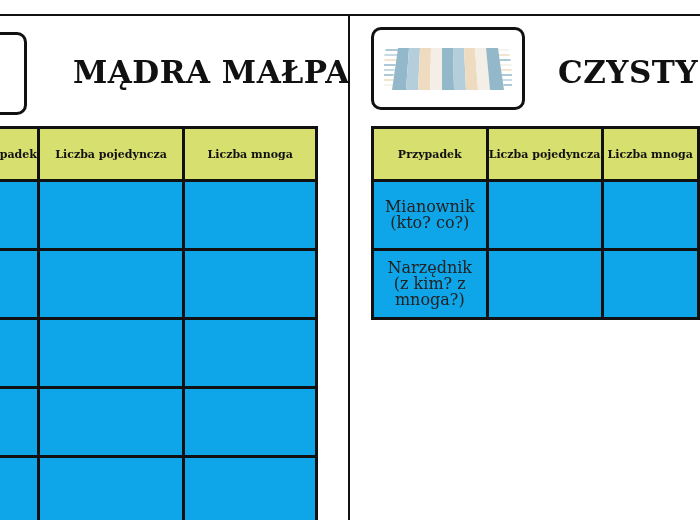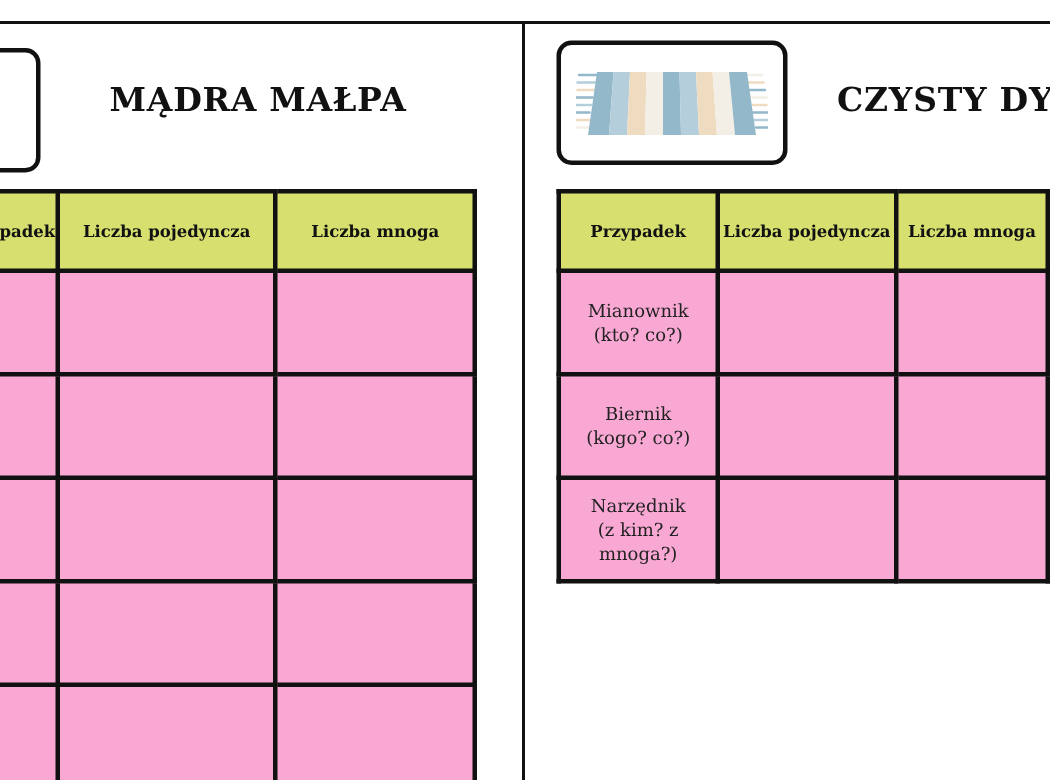--- a/index.html
+++ b/index.html
@@ -5,27 +5,27 @@
   html, body { margin:0; padding:0; }
   body { width:700px; height:520px; overflow:hidden; background:#ffffff; position:relative; font-family:"DejaVu Serif", serif; color:#111; }
   .topline { position:absolute; left:0; top:14px; width:700px; height:2px; background:#111; }
   .divider { position:absolute; left:348px; top:14px; width:2px; height:506px; background:#111; }
   .pagebox { position:absolute; top:16px; height:504px; overflow:hidden; }
   .left-page { left:0; width:348px; }
   .right-page { left:350px; width:350px; }
   .imgbox { position:absolute; border:3px solid #111; border-radius:10px; background:#fff; box-sizing:border-box; }
   .left-imgbox { left:-40px; top:16px; width:67px; height:83px; }
   .right-imgbox { left:21px; top:11px; width:154px; height:83px; }
-  .title { position:absolute; font-family:"DejaVu Serif", serif; font-weight:bold; font-size:22px; letter-spacing:0.5px; white-space:nowrap; }
+  .title { position:absolute; font-family:"DejaVu Serif", serif; font-weight:bold; font-size:31px; letter-spacing:0.5px; white-space:nowrap; }
   .left-title { left:73px; top:38px; }
   .right-title { left:208px; top:38px; }
   table.grid { position:absolute; border-collapse:collapse; table-layout:fixed; }
   table.grid th, table.grid td { border:3px solid #111; padding:0; text-align:center; vertical-align:middle; }
   table.grid th { background:#d7df6e; font-family:"DejaVu Serif", serif; font-weight:bold; font-size:11px; height:50px; }
-  table.grid td { background:#f9a8d4; height:66px; font-size:12px; line-height:16px; color:#222;margin-top:10px; }
+  table.grid td { background:#0ea5e9; height:66px; font-size:16px; line-height:16px; color:#222;margin-top:10px; }
   .left-table { left:-30px; top:110px; }
   .right-table { left:21px; top:110px; }
   .rug { position:absolute; left:10px; top:14px; width:128px; height:50px; }
 </style>
 </head>
 <body>
 
 <div class="topline"></div>
 <div class="divider"></div>
 
@@ -125,28 +125,20 @@
     <tr>
       <td>
         <div>Mianownik</div>
         <div>(kto? co?)</div>
       </td>
       <td></td>
       <td></td>
     </tr>
     <tr>
       <td>
-        <div>Biernik</div>
-        <div>(kogo? co?)</div>
-      </td>
-      <td></td>
-      <td></td>
-    </tr>
-    <tr>
-      <td>
         <div>Narzędnik</div>
         <div>(z kim? z mnoga?)</div>
       </td>
       <td></td>
       <td></td>
     </tr>
   </tbody>
     </table>
 </div>
 

